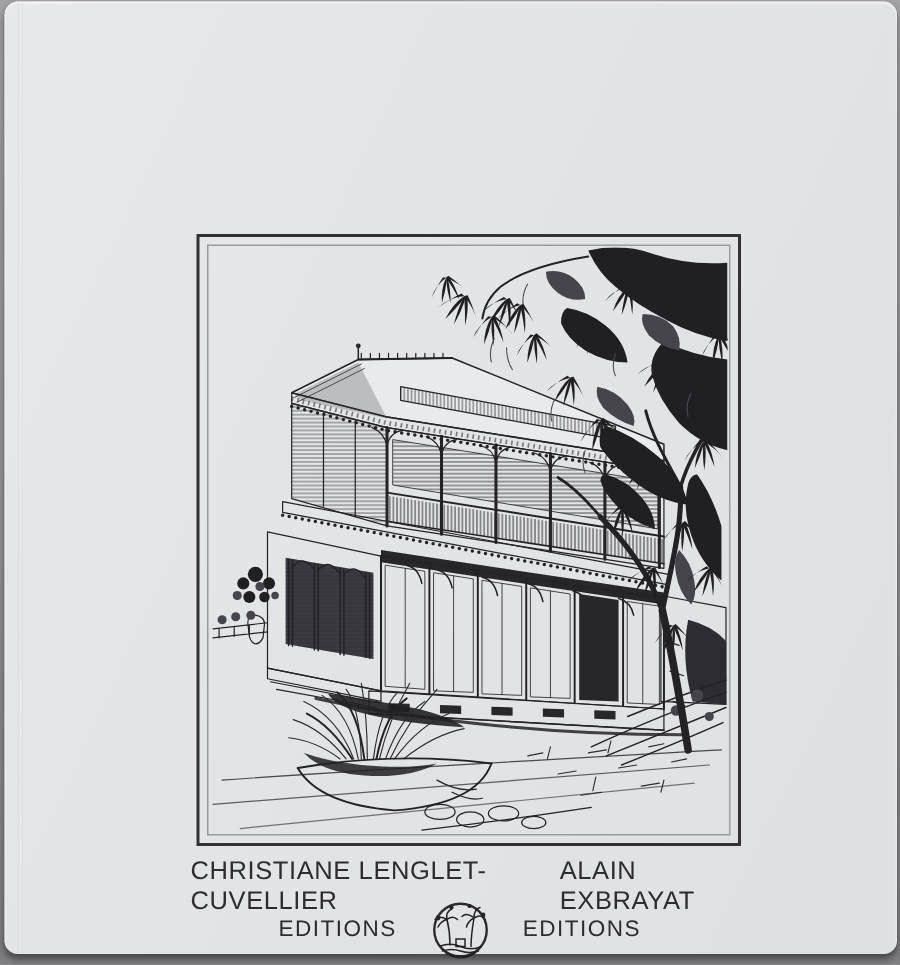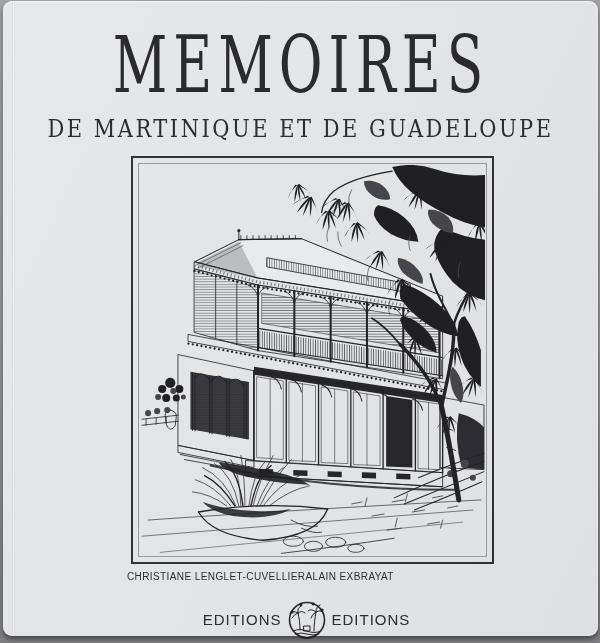--- a/index.html
+++ b/index.html
@@ -14,23 +14,23 @@
   .title{display:inline-block;font-family:"DejaVu Serif",serif;font-size:62px;font-weight:400;
     letter-spacing:7px;line-height:1;transform:scale(.86,1.28);transform-origin:50% 20%;
     white-space:nowrap;}
   .subtitle{margin-top:26px;font-family:"DejaVu Serif",serif;font-size:21px;letter-spacing:2.5px;
     transform:scaleY(1.12);white-space:nowrap;color:#2c2c31;}
   .frame{position:absolute;left:128px;top:155px;width:359px;height:404px;
     border:2px solid #323236;}
   .frame-inner{position:absolute;inset:5px;border:1px solid #9a9aa0;}
   .illus{position:absolute;inset:1px;}
   .authors{position:absolute;left:124px;top:570px;width:368px;display:flex;
-    justify-content:flex-start;font-size:10px;letter-spacing:.4px;color:#2d2d31;font-weight:500;}
+    justify-content:center;font-size:17px;letter-spacing:.4px;color:#2d2d31;font-weight:500;}
   .publisher{position:absolute;left:0;right:0;top:597px;display:flex;align-items:center;
-    justify-content:center;gap:5px;font-size:15px;letter-spacing:1px;color:#2d2d31;font-weight:500;
+    justify-content:center;gap:22px;font-size:15px;letter-spacing:1px;color:#2d2d31;font-weight:500;
     margin-left:12px;}
   .logo{width:40px;height:42px;flex:0 0 auto;}
   
   .ink{stroke:#232327;fill:none;stroke-linecap:round;stroke-linejoin:round;}
   .w05{stroke-width:.55}.w08{stroke-width:.8}.w1{stroke-width:1}.w13{stroke-width:1.3}
   .w2{stroke-width:2}
   .blob{fill:#202024;stroke:none;}
   .blob2{fill:#45454b;stroke:none;}
   .paper{fill:#e9eaec;}
   .shade{fill:#55555a;}
@@ -40,24 +40,20 @@
   .grass{stroke:#2c2c31;fill:none;stroke-width:.75;stroke-linecap:round;}
   .lfo{fill:none;stroke:#4a4a50;stroke-width:.7;}
 </style>
 </head>
 <body>
 
 <div class="backdrop">
   <div class="cover">
     <div class="hinge"></div>
 
-    <div class="title-block">
-      <div class="title">MEMOIRES</div>
-      <div class="subtitle">DE MARTINIQUE ET DE GUADELOUPE</div>
-    </div>
 
     <div class="frame">
       <div class="frame-inner">
         <svg class="illus" viewBox="0 0 342 388" preserveAspectRatio="none" xmlns="http://www.w3.org/2000/svg">
           <defs>
             <pattern id="louver" width="4" height="2.6" patternUnits="userSpaceOnUse">
               <path d="M0,1.3 H4" stroke="#2a2a2e" stroke-width=".55"></path>
             </pattern>
             <pattern id="vlines" width="2.4" height="4" patternUnits="userSpaceOnUse">
               <path d="M1.2,0 V4" stroke="#2a2a2e" stroke-width=".6"></path>

